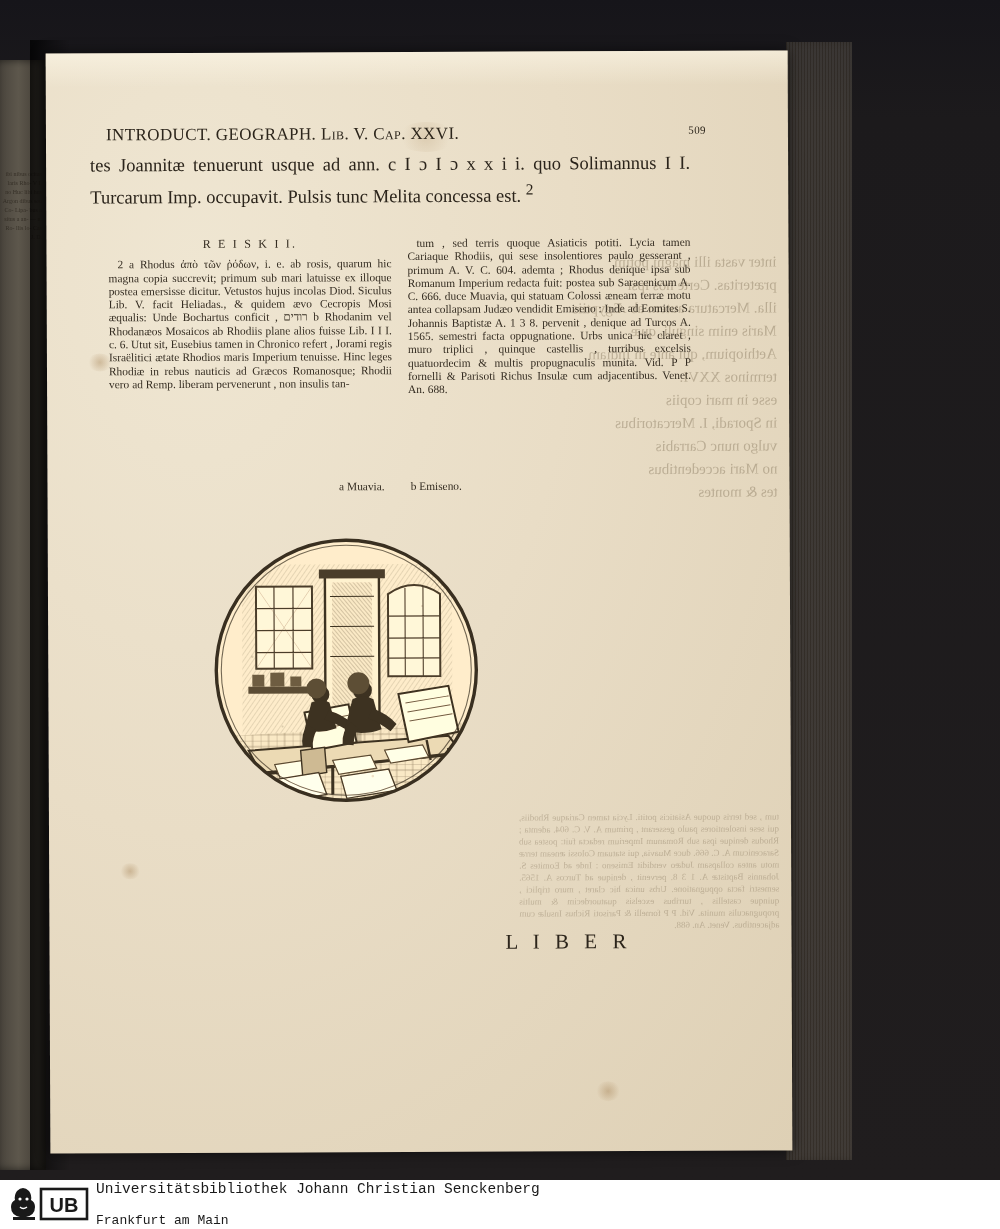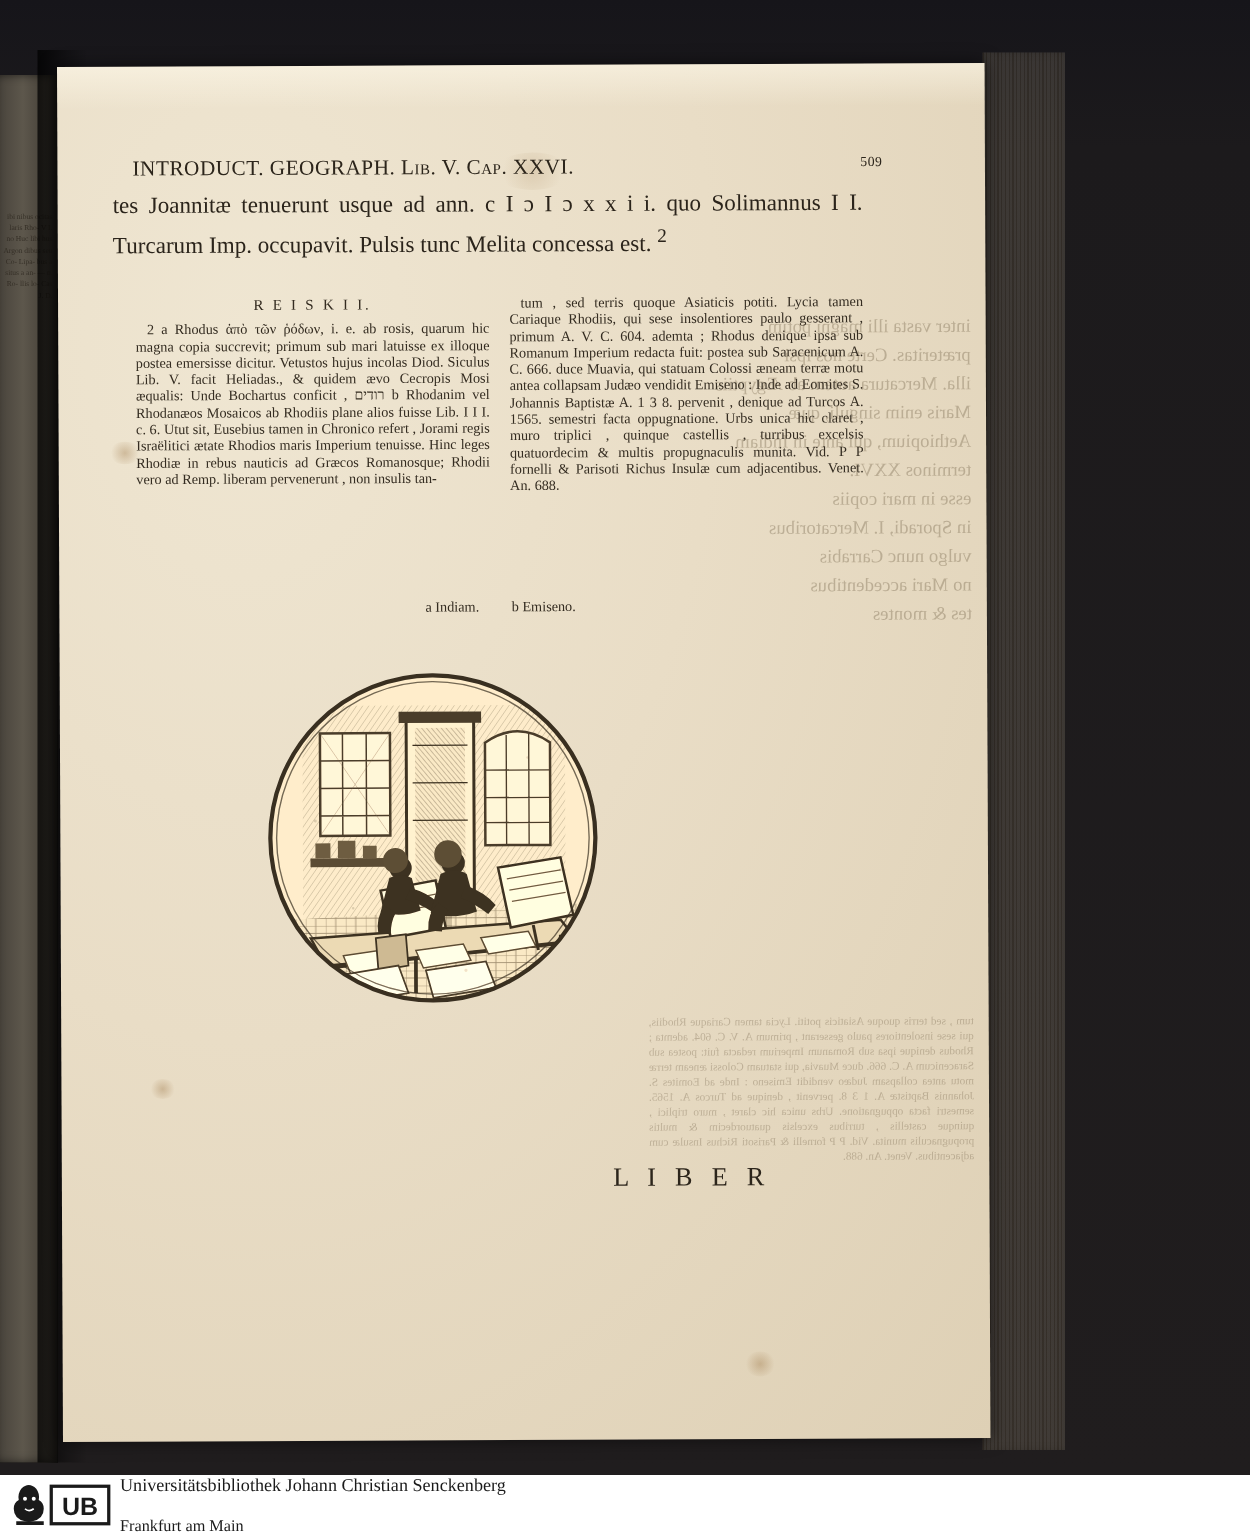--- a/index.html
+++ b/index.html
@@ -160,21 +160,21 @@
     position: absolute;
     left: 164px; top: 484px;
     width: 268px; height: 268px;
     border-radius: 50%;
     overflow: hidden;
     filter: sepia(.25) contrast(1.05);
   }
   .vignette svg { display: block; }
   .liber {
     position: absolute;
-    left: 441px; top: 878px;
+    left: 456px; top: 878px;
     font-size: 21px;
     letter-spacing: 5px;
     color: #2c251b;
   }
   
   .bleed {
     position: absolute;
     left: 430px; top: 200px;
     width: 300px;
     font-size: 15px;
@@ -206,21 +206,21 @@
     display: flex;
     align-items: center;
   }
   #footer .logo {
     width: 96px; height: 49px;
     display: flex; align-items: center; justify-content: center;
     flex: 0 0 96px;
   }
   #footer .logo svg { display:block; }
   #footer .ftext {
-    font-family: Liberation Serif, serif;
+    font-family: Liberation Mono, monospace;
     font-size: 14.5px;
     line-height: 17px;
     color: #1a1a1a;
   }
   #footer .ftext .l2 { font-size: 13px; margin-top: 14px; }
 </style>
 </head>
 <body>
 
 <div id="scan">
@@ -293,21 +293,21 @@
       <sup>2</sup>
     </div>
 
     <div class="notes">
       <span class="sechead">R E I S K I I.</span>
       <p>2 a Rhodus ἀπὸ τῶν ῥόδων, i. e. ab rosis, quarum hic magna copia succrevit; primum sub mari latuisse ex illoque postea emersisse dicitur. Vetustos hujus incolas Diod. Siculus Lib. V. facit Heliadas., &amp; quidem ævo Cecropis Mosi æqualis: Unde Bochartus conficit , רודים b Rhodanim vel Rhodanæos Mosaicos ab Rhodiis plane alios fuisse Lib. I I I. c. 6. Utut sit, Eusebius tamen in Chronico refert , Jorami regis Israëlitici ætate Rhodios maris Imperium tenuisse.  Hinc leges Rhodiæ in rebus nauticis ad Græcos Romanosque; Rhodii vero ad Remp. liberam pervenerunt , non insulis tan-</p>
       <p>tum , sed terris quoque Asiaticis potiti. Lycia tamen Cariaque Rhodiis, qui sese insolentiores paulo gesserant , primum A. V. C. 604. ademta ; Rhodus denique ipsa sub Romanum Imperium redacta fuit: postea sub Saracenicum A. C. 666. duce Muavia, qui statuam Colossi æneam terræ motu antea collapsam Judæo vendidit Emiseno :  Inde ad Eomites S. Johannis Baptistæ A. 1 3 8. pervenit , denique ad Turcos A. 1565. semestri facta oppugnatione.  Urbs unica hic claret , muro triplici , quinque castellis , turribus excelsis quatuordecim &amp; multis propugnaculis munita. Vid. P P fornelli &amp; Parisoti Richus Insulæ cum adjacentibus. Venet. An. 688.</p>
     </div>
 
     <div class="notes-foot">
-      <span>a Indiam.</span><span class="sp"></span><span>b Emiseno.</span>
+      <span>a Muavia.</span><span class="sp"></span><span>b Emiseno.</span>
     </div>
 
     <div class="vignette">
       <svg width="268" height="268" viewBox="0 0 268 268" xmlns="http://www.w3.org/2000/svg">
         <defs>
           <clipPath id="circ">
               <circle cx="134" cy="134" r="130"></circle>
             </clipPath>
           <pattern id="hatch" width="4" height="4" patternUnits="userSpaceOnUse" patternTransform="rotate(35)">
             <rect width="4" height="4" fill="#e6dbc2"></rect>

